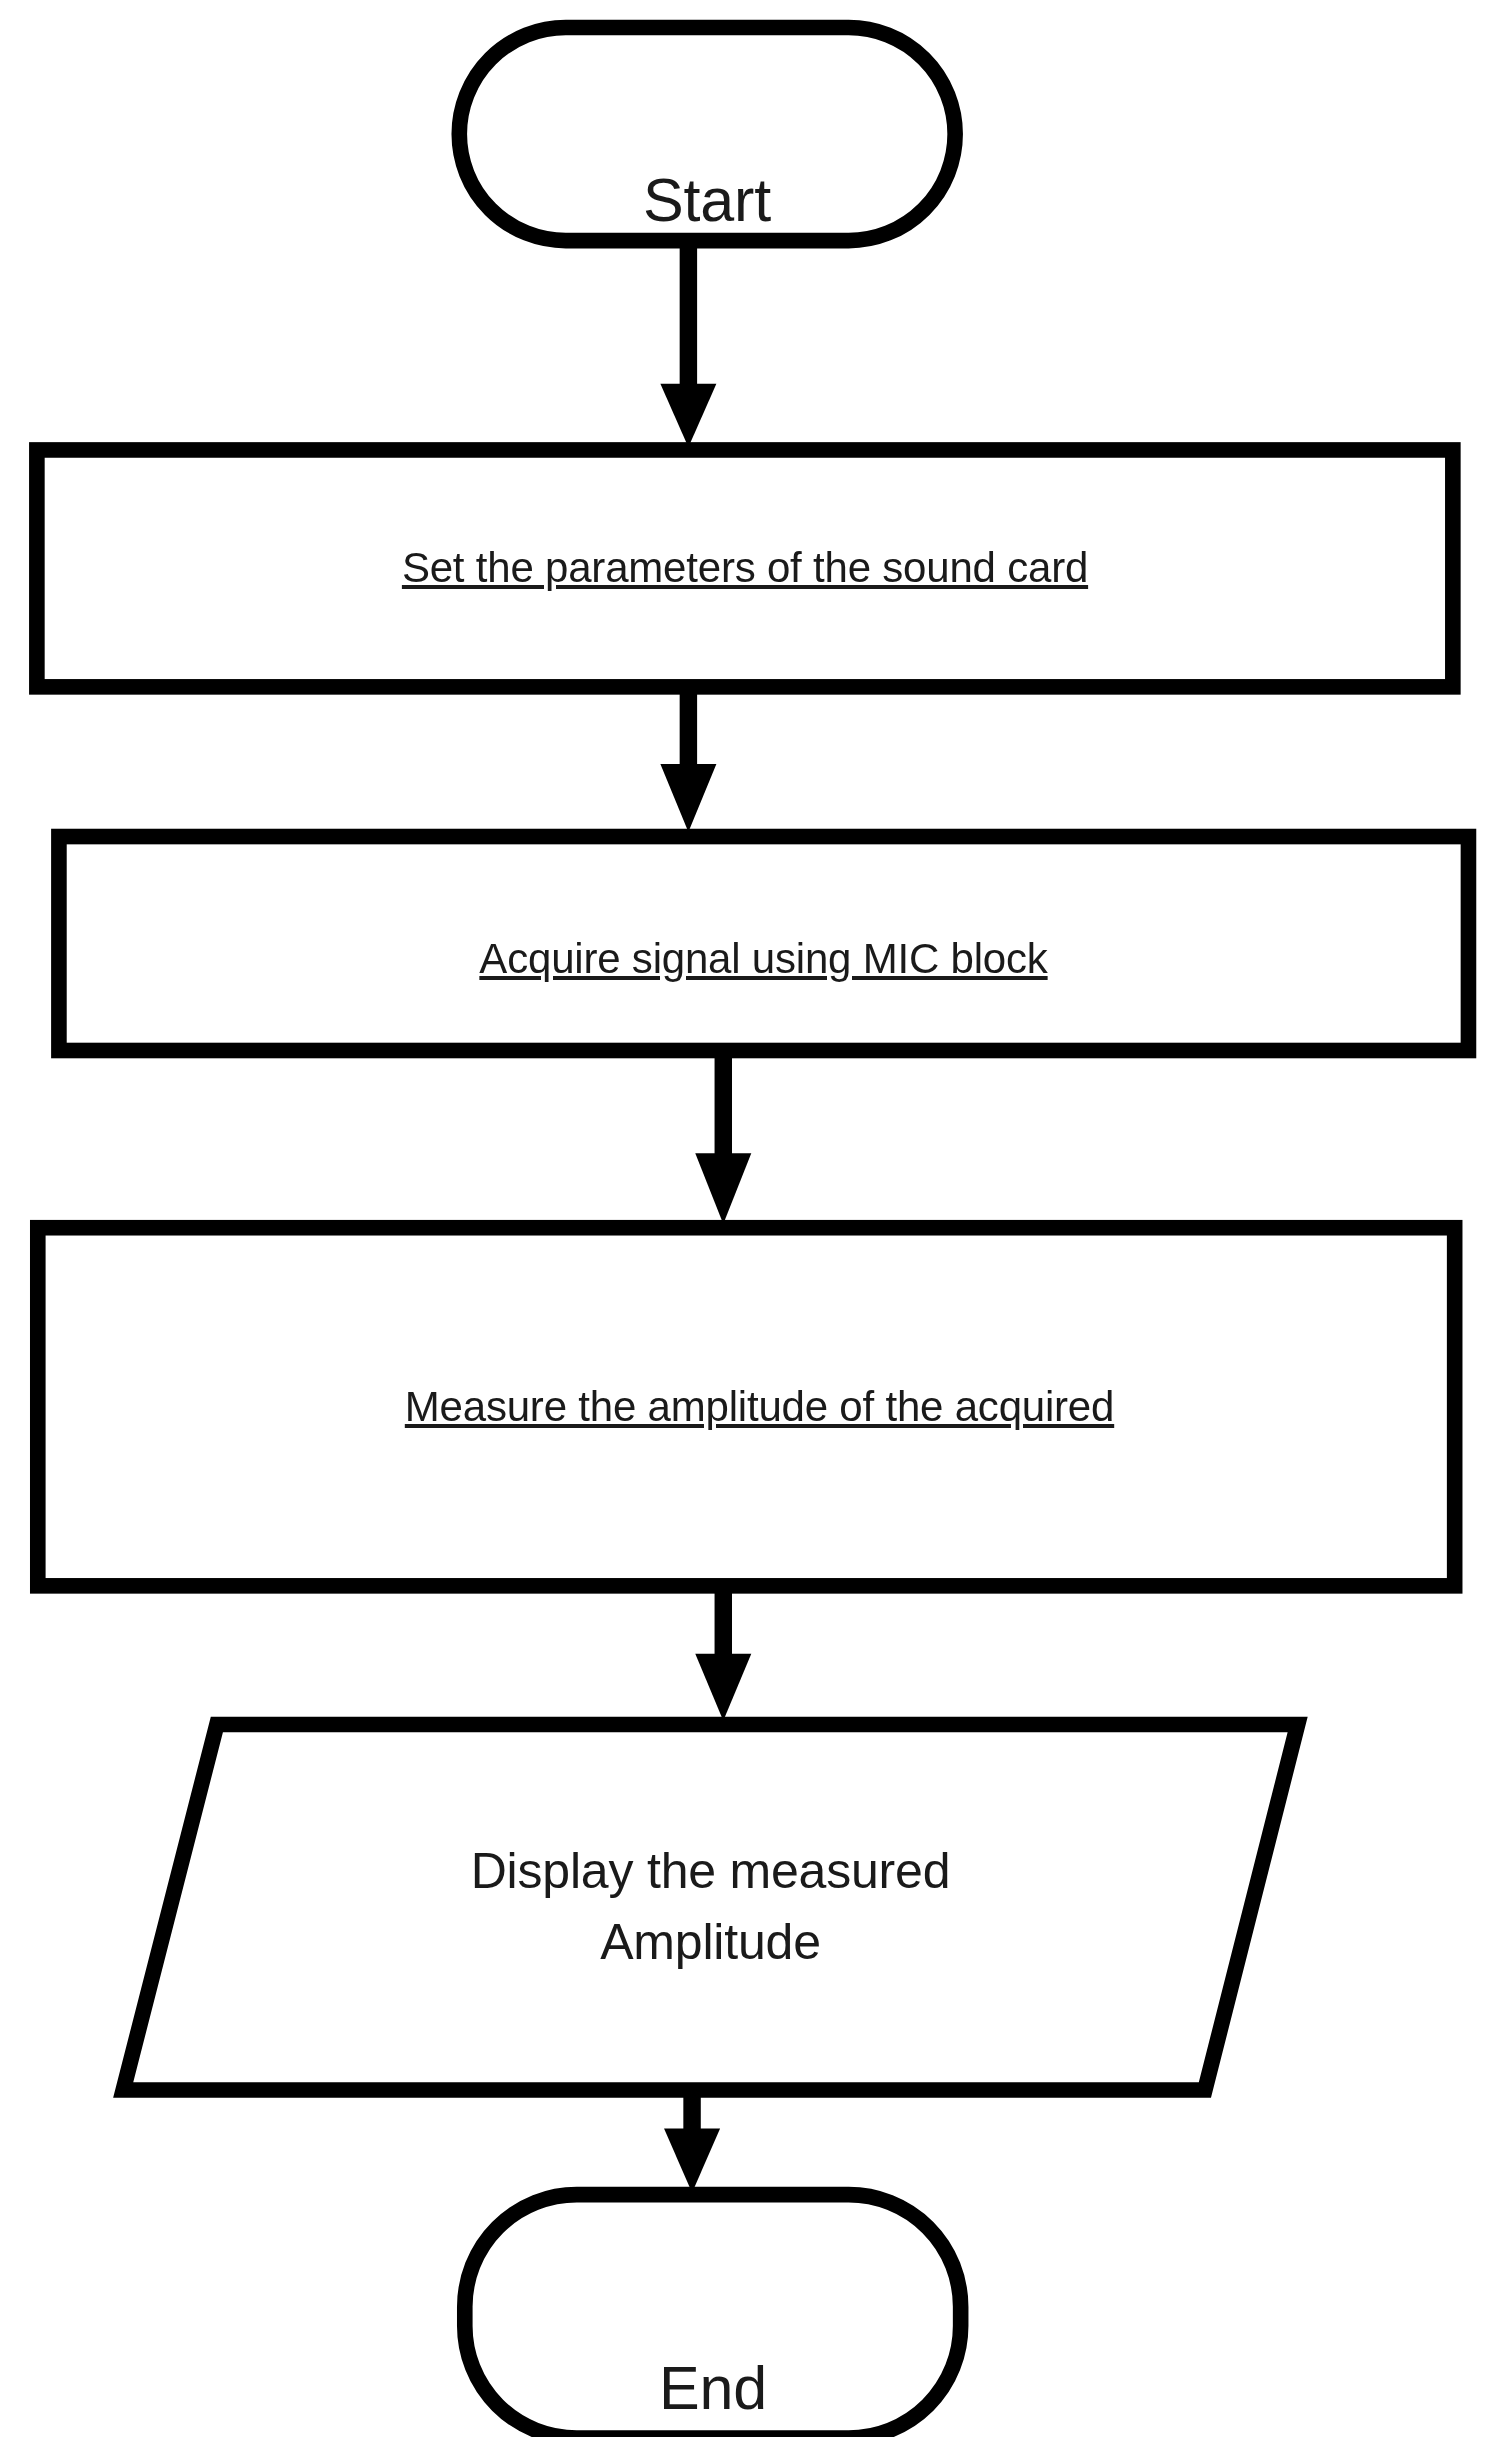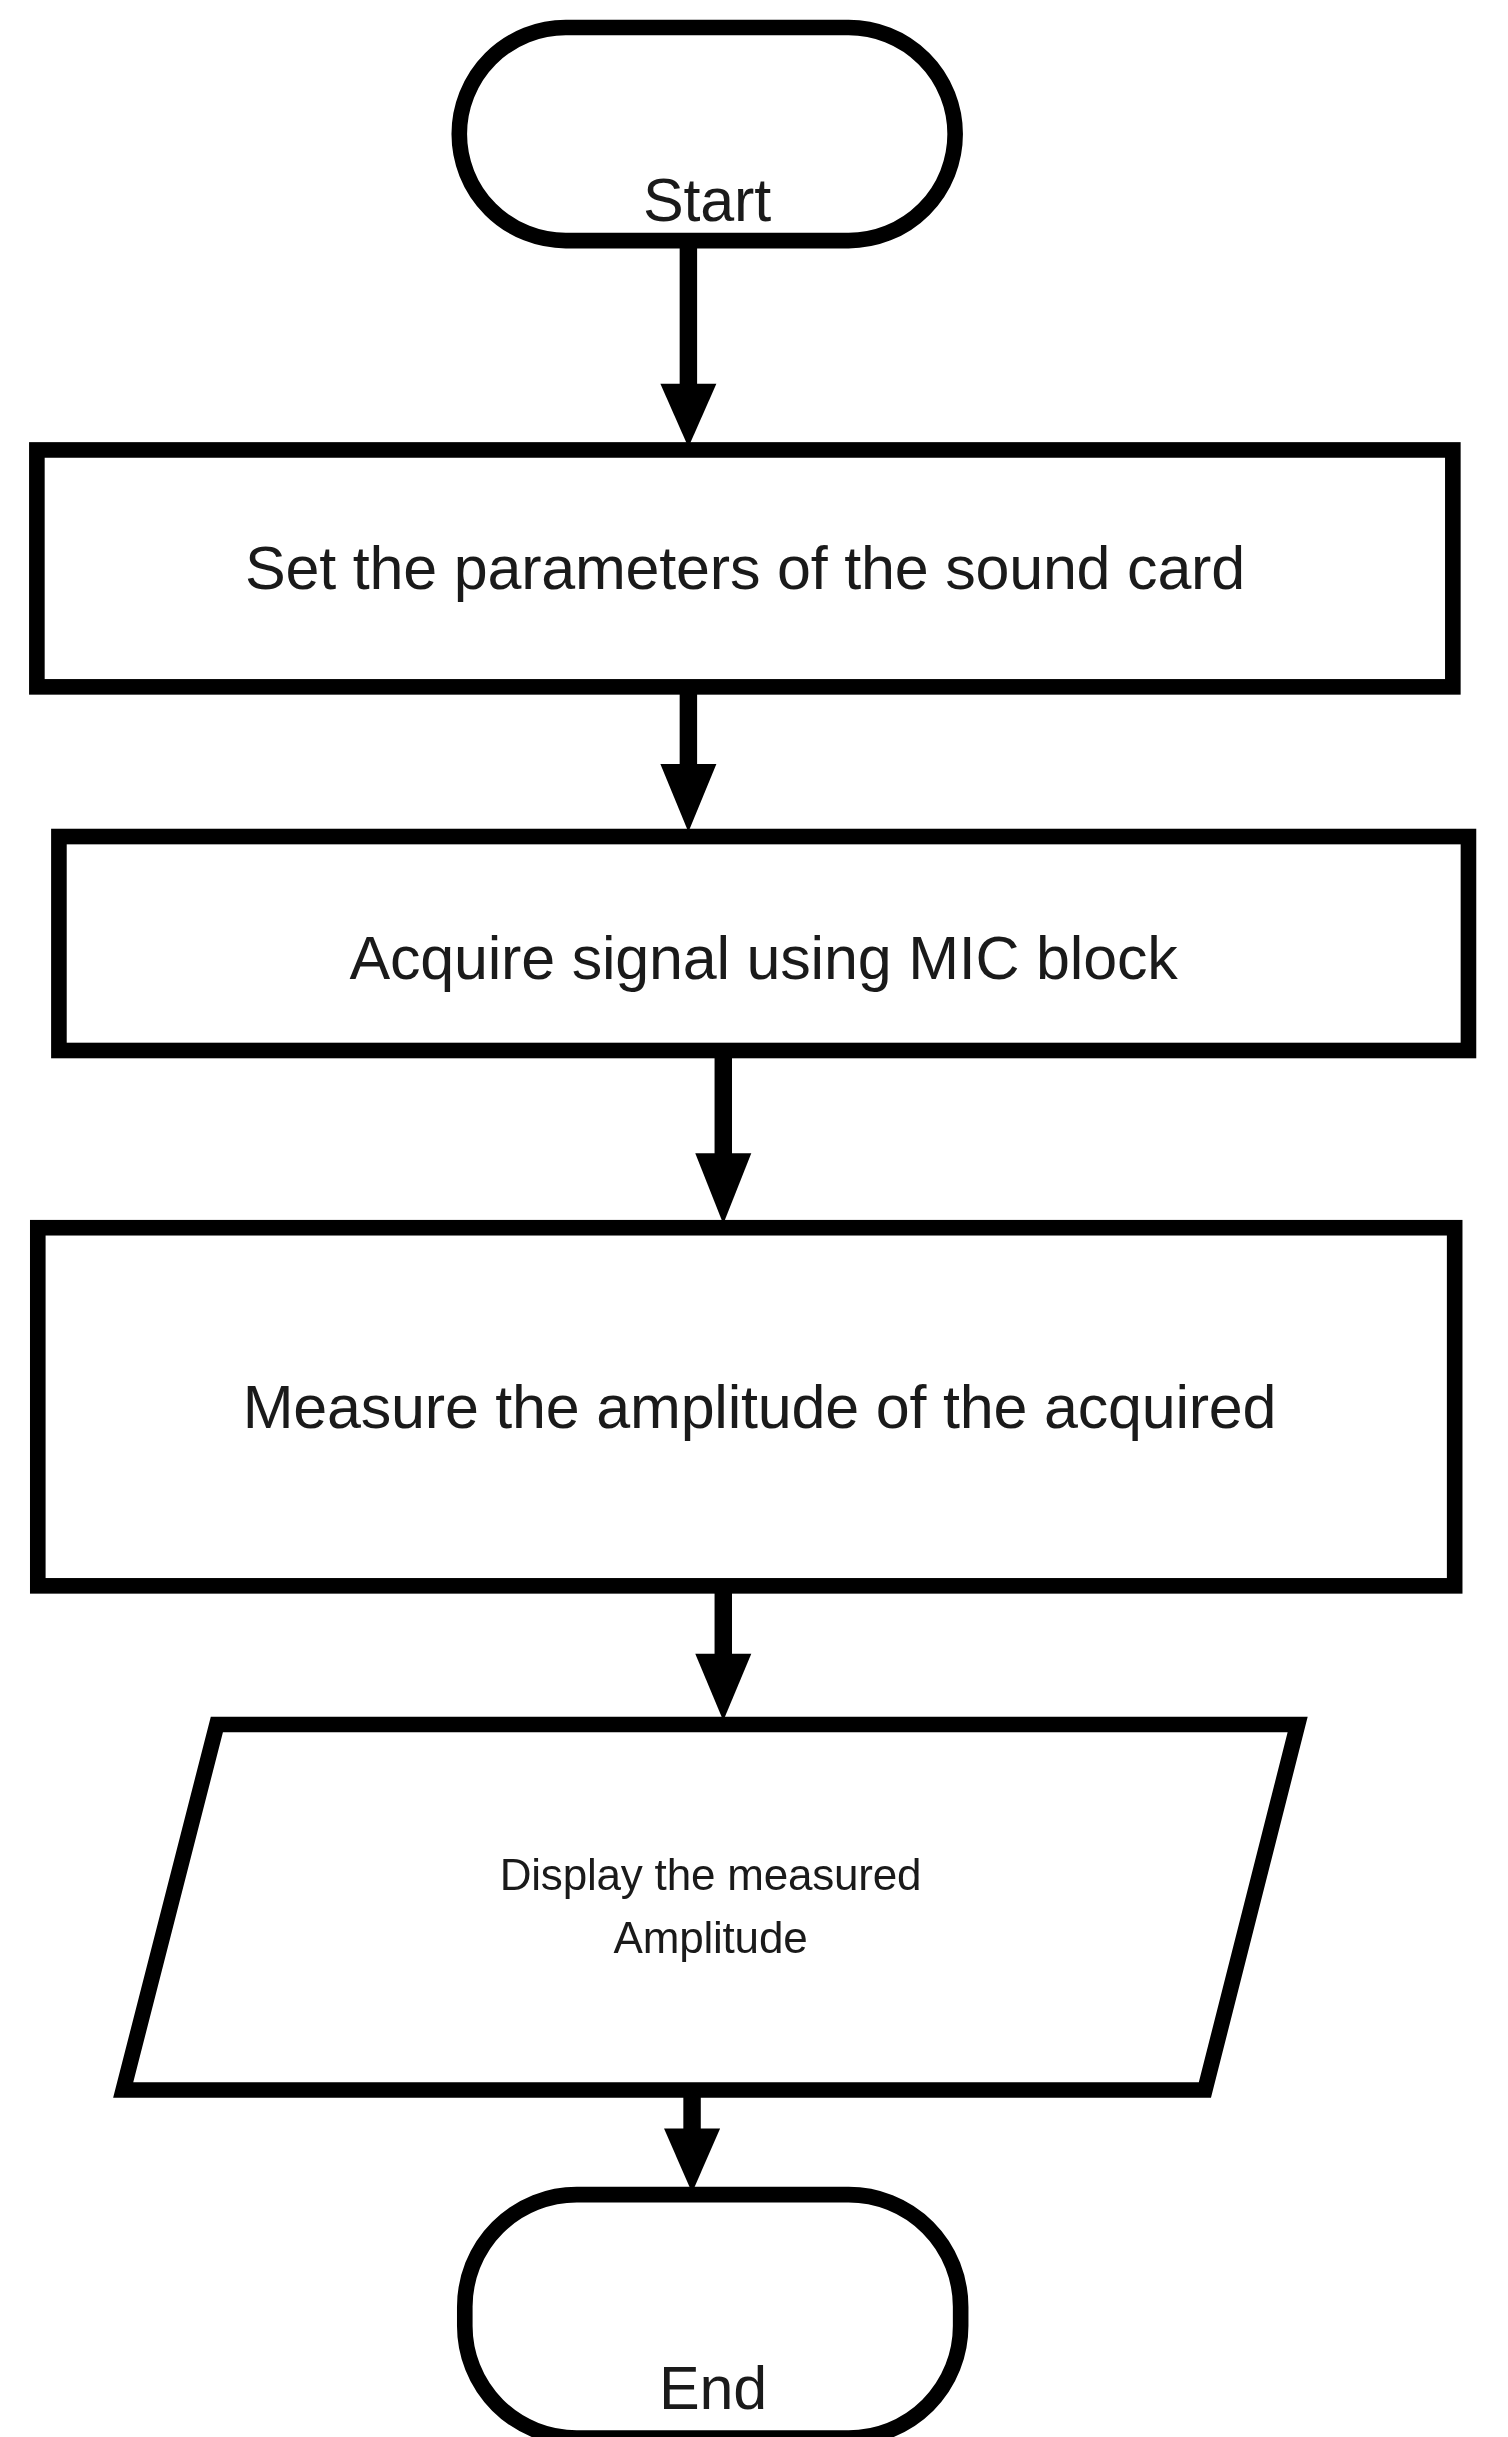--- a/index.html
+++ b/index.html
@@ -35,22 +35,22 @@
     text-align: center;
     color: #1a1a1a;
     font-family: "Liberation Sans", sans-serif;
     font-weight: 400;
     line-height: 1.30;
     letter-spacing: -0.2px;
     -webkit-font-smoothing: antialiased;
     pointer-events: none;
   }
   .terminal-text { font-size: 61px; justify-content: flex-end; }
-  .process-text { font-size: 61px; }
-  .io-text      { font-size: 44px; }
+  .process-text { font-size: 42px; text-decoration: underline; }
+  .io-text      { font-size: 50px; }
   .tline { display: block; white-space: nowrap; }
 </style>
 </head>
 <body>
 
 <div id="canvas">
 
   <svg id="flow-svg" viewBox="0 0 1643 2655" xmlns="http://www.w3.org/2000/svg">
 
     <rect x="500" y="30" width="540" height="232" rx="116" ry="116" fill="#ffffff" stroke="#000000" stroke-width="17"></rect>

